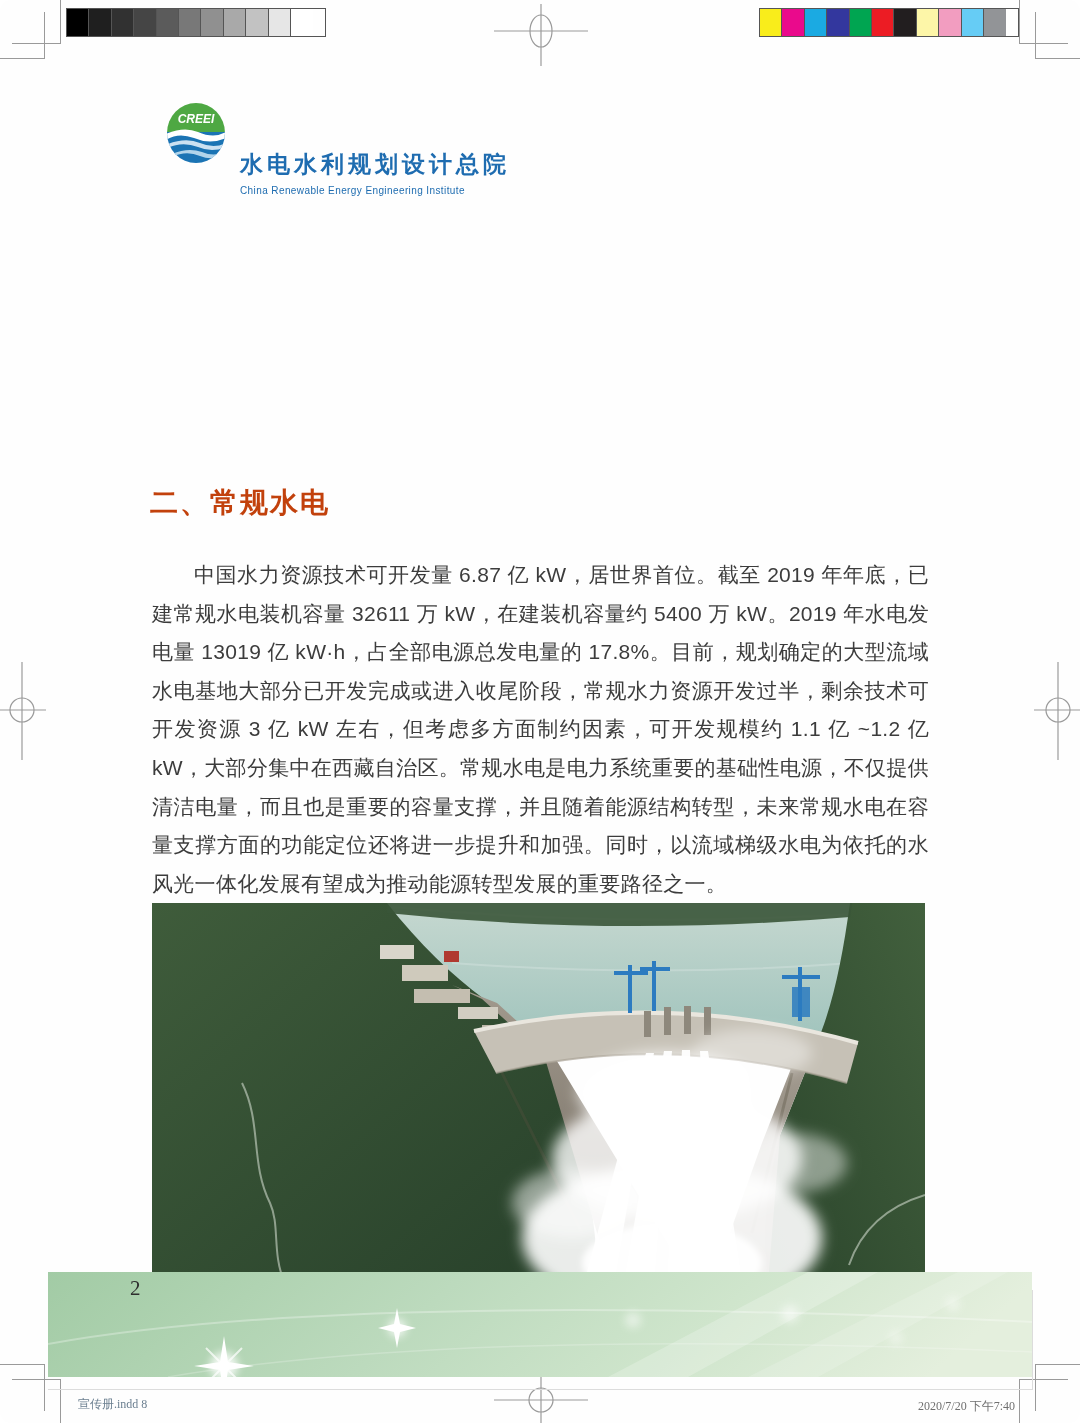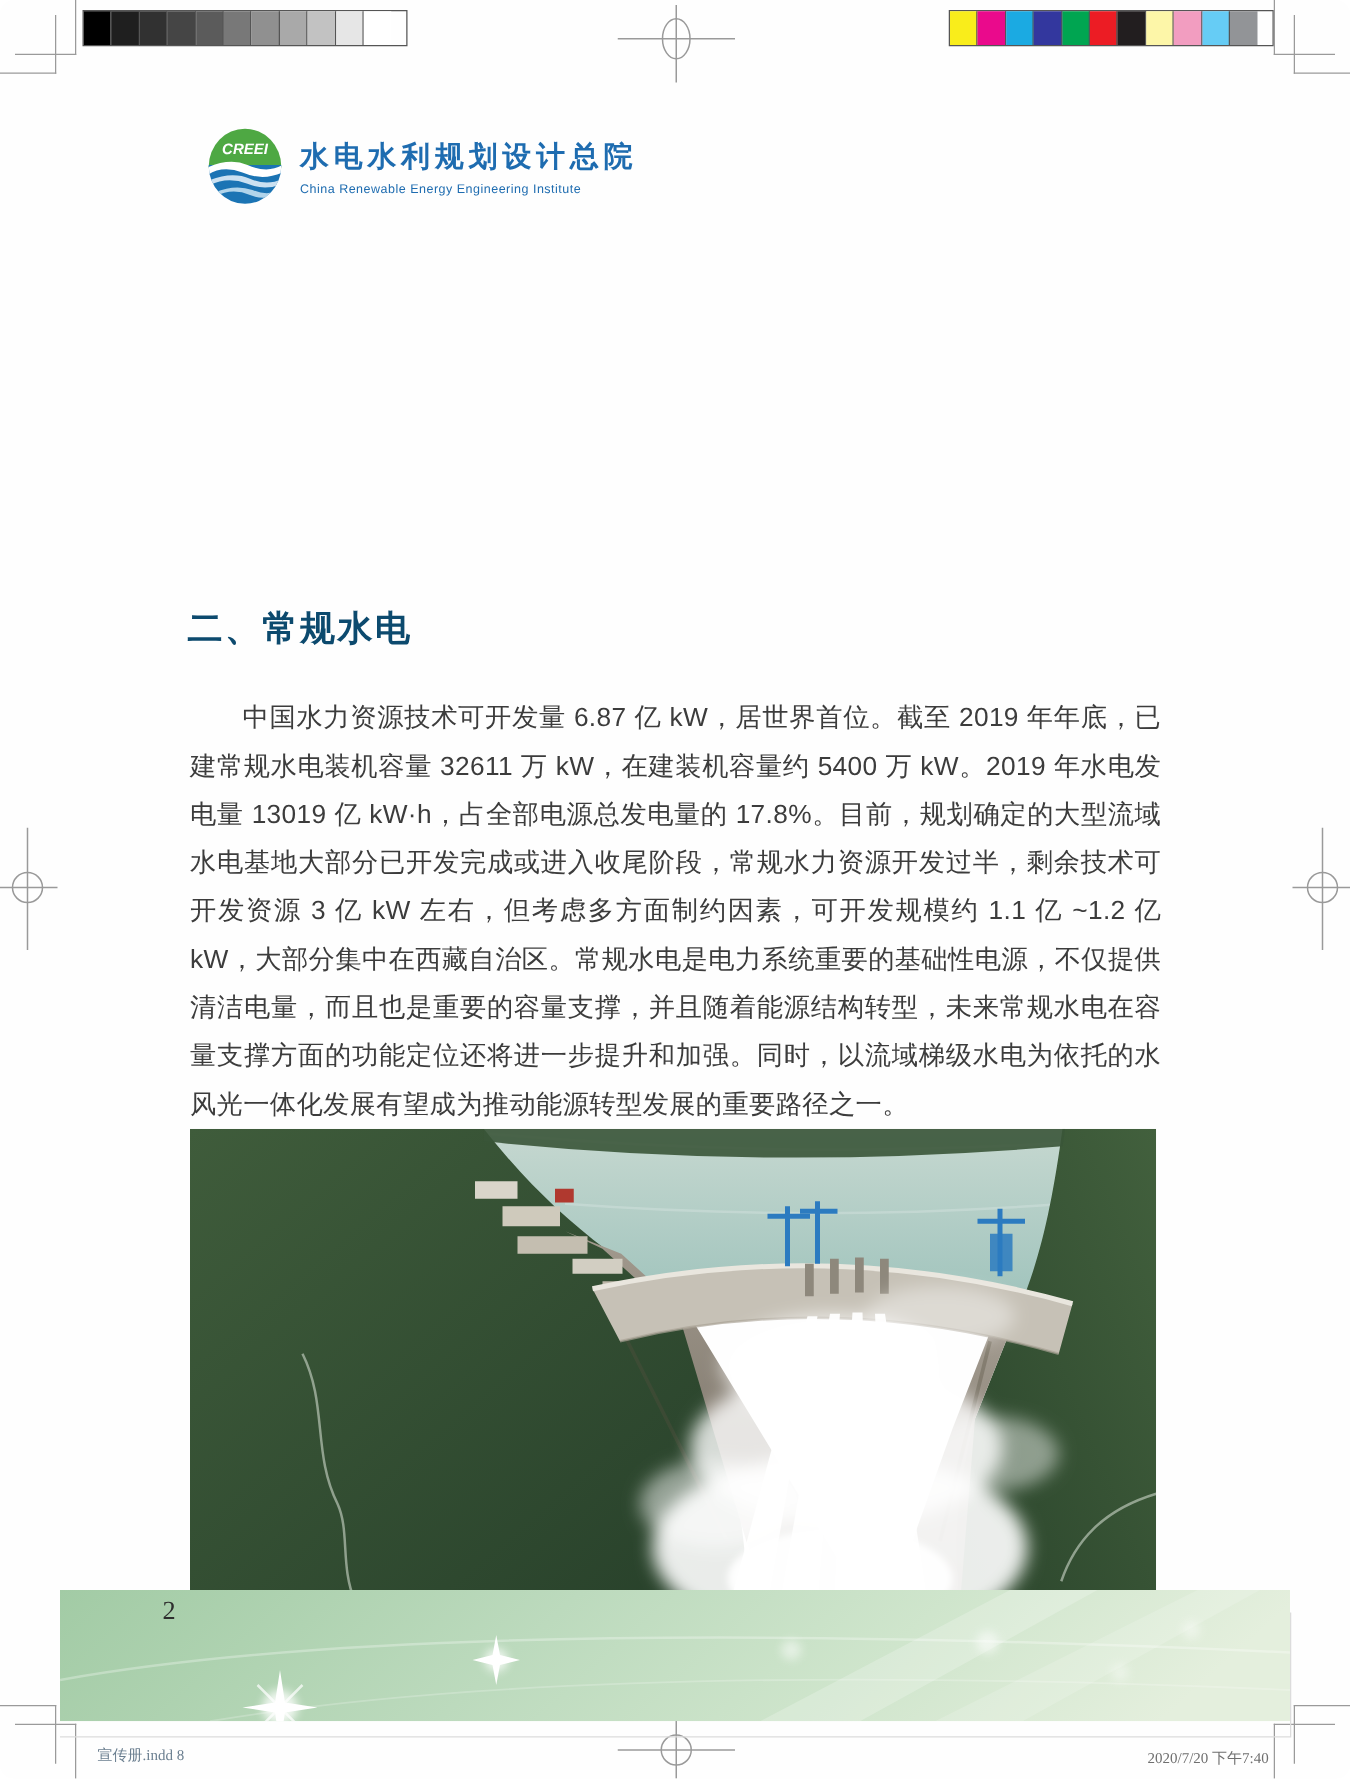--- a/index.html
+++ b/index.html
@@ -133,28 +133,28 @@
       <g clip-path="url(#logoClip)">
         <rect x="0" y="0" width="60" height="34" fill="#4ea843"></rect>
         <rect x="0" y="30" width="60" height="32" fill="#1b74b4"></rect>
         <path d="M0,32 Q18,24 32,30 Q48,37 60,30 L60,36 Q44,43 28,36 Q12,30 0,38 Z" fill="#ffffff"></path>
         <path d="M2,42 Q20,35 34,41 Q48,47 60,41 L60,45 Q46,51 32,45 Q16,39 2,46 Z" fill="#eaf4fb" opacity="0.85"></path>
         <path d="M6,52 Q22,45 36,50 Q48,55 58,50 L58,53 Q46,59 34,54 Q20,48 6,55 Z" fill="#d7ecf7" opacity="0.8"></path>
         <text x="30" y="21" text-anchor="middle" font-size="12" font-style="italic" font-weight="bold" fill="#ffffff" font-family="Liberation Sans, sans-serif">CREEI</text>
       </g>
     </svg>
     <div class="org-names">
-      <div class="org-zh" style="color:#1e6cb0;">水电水利规划设计总院</div>
+      <div class="org-zh" style="color:#1e6cb0;margin-top:39px;">水电水利规划设计总院</div>
       <div class="org-en" style="color:#1e6cb0;">China Renewable Energy Engineering Institute</div>
     </div>
   </div>
 
 
 
-  <div class="section-heading" style="color:#0c4a6e;text-align:center;">二、常规水电</div>
+  <div class="section-heading" style="color:#c2410c;text-align:center;">二、常规水电</div>
 
   <div class="para indent" style="top:556px;">中国水力资源技术可开发量 6.87 亿 kW，居世界首位。截至 2019 年年底，已建常规水电装机容量 32611 万 kW，在建装机容量约 5400 万 kW。2019 年水电发电量 13019 亿 kW·h，占全部电源总发电量的 17.8%。目前，规划确定的大型流域水电基地大部分已开发完成或进入收尾阶段，常规水力资源开发过半，剩余技术可开发资源 3 亿 kW 左右，但考虑多方面制约因素，可开发规模约 1.1 亿 ~1.2 亿 kW，大部分集中在西藏自治区。常规水电是电力系统重要的基础性电源，不仅提供清洁电量，而且也是重要的容量支撑，并且随着能源结构转型，未来常规水电在容量支撑方面的功能定位还将进一步提升和加强。同时，以流域梯级水电为依托的水风光一体化发展有望成为推动能源转型发展的重要路径之一。</div>
 
   <div class="photo" title="aerial view of a high arch dam discharging water in a deep green gorge">
     <svg width="773" height="380" viewBox="0 0 773 380">
       <defs>
         <linearGradient id="gWater" x1="0" y1="0" x2="0" y2="1">
           <stop offset="0" stop-color="#c6d8d0"></stop>
             <stop offset="1" stop-color="#9dc2bb"></stop>
         </linearGradient>

